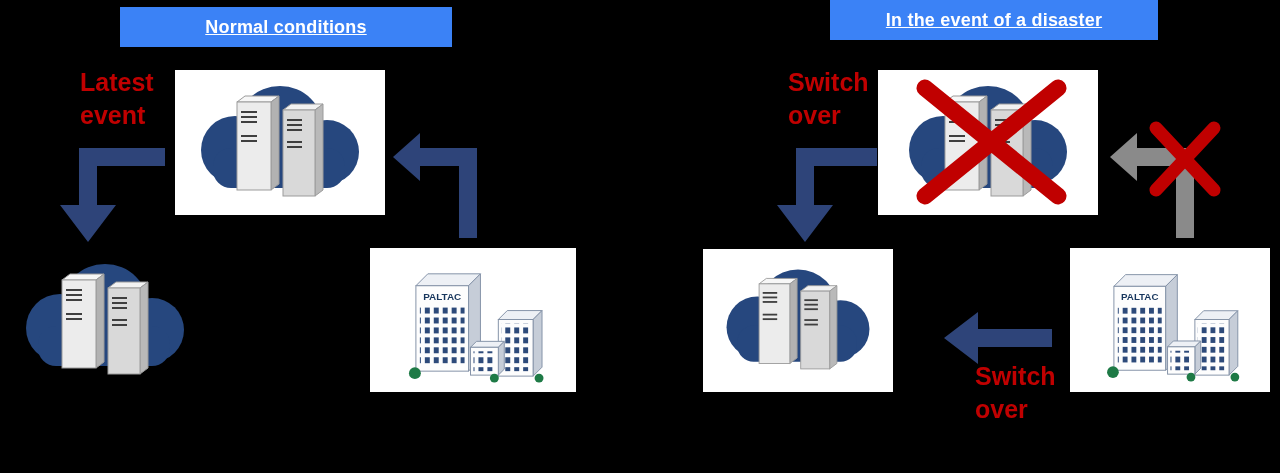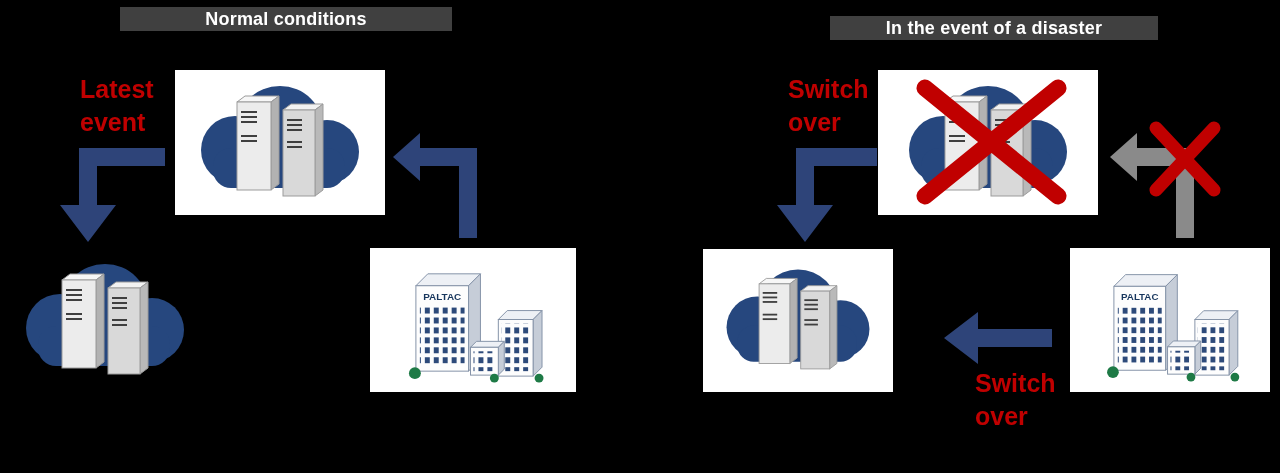--- a/index.html
+++ b/index.html
@@ -1,37 +1,37 @@
 <!DOCTYPE html>
 <html><head>
 <meta charset="utf-8">
 <style>
   html,body{margin:0;padding:0;background:#000;}
   #canvas{
     position:relative;width:1280px;height:473px;background:#000;overflow:hidden;
     font-family:"Liberation Sans",sans-serif;
   }
   .banner{
-    position:absolute;height:24px;background:#404040;color:#fff;
+    position:absolute;height:40px;background:#3b82f6;color:#fff;
     display:flex;align-items:center;justify-content:center;
-    font-size:18px;font-weight:bold;letter-spacing:.2px;
+    font-size:18px;font-weight:bold;letter-spacing:.2px;text-decoration:underline;
   }
   .banner-left{left:120px;top:7px;width:332px;}
-  .banner-right{left:830px;top:16px;width:328px;justify-content:center;}
+  .banner-right{left:830px;top:0;width:328px;justify-content:center;}
   .imgbox{position:absolute;background:#fff;display:flex;align-items:center;justify-content:center;}
   .imgbox svg,.imgplain svg{width:100%;height:100%;display:block;}
   .imgplain{position:absolute;}
   .box-cloud-tl{left:175px;top:70px;width:210px;height:145px;}
   .cloud-bl{left:0px;top:248px;width:210px;height:145px;}
   .box-bldg-l{left:370px;top:248px;width:206px;height:144px;}
   .box-cloud-tr{left:878px;top:70px;width:220px;height:145px;}
   .box-cloud-br{left:703px;top:249px;width:190px;height:143px;}
   .box-bldg-r{left:1070px;top:248px;width:200px;height:144px;}
   .redlabel{
-    position:absolute;color:#c00000;font-weight:bold;font-size:25px;line-height:1.3;margin-top:7px;
+    position:absolute;color:#c00000;font-weight:bold;font-size:25px;line-height:1.3;
   }
   .redlabel span{display:block;}
   .lbl-latest{left:80px;top:66px;}
   .lbl-switch-top{left:788px;top:66px;}
   .lbl-switch-bottom{left:975px;top:360px;}
   #arrow-layer{position:absolute;left:0;top:0;width:1280px;height:473px;pointer-events:none;z-index:5;}
   #svg-defs{position:absolute;width:0;height:0;}
 </style>
 </head>
 <body>

